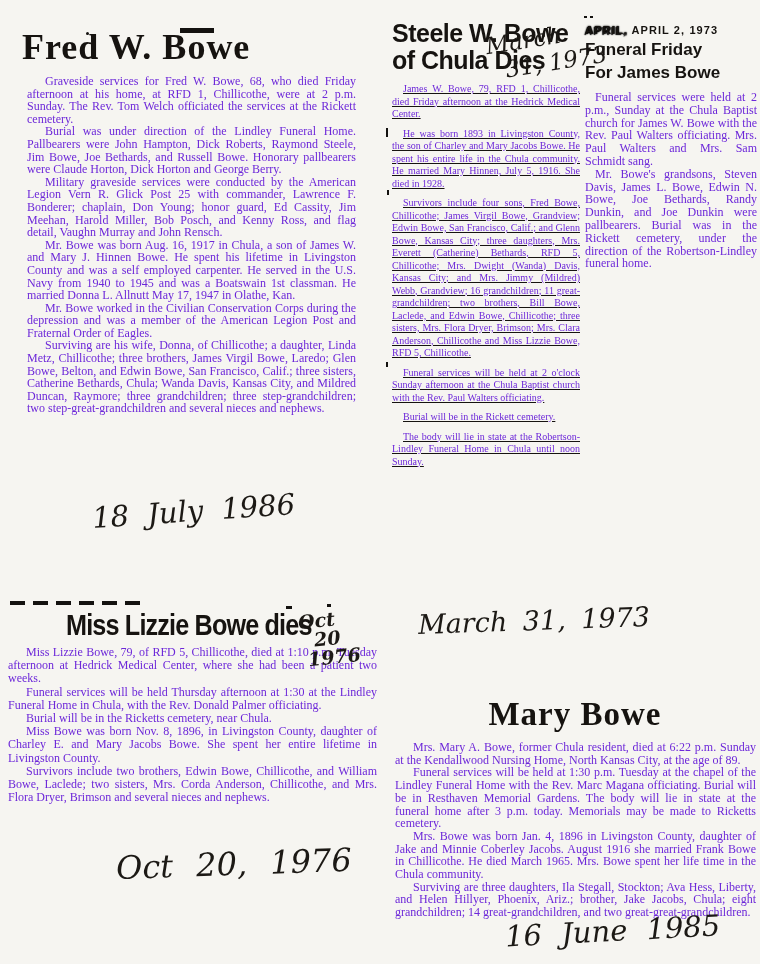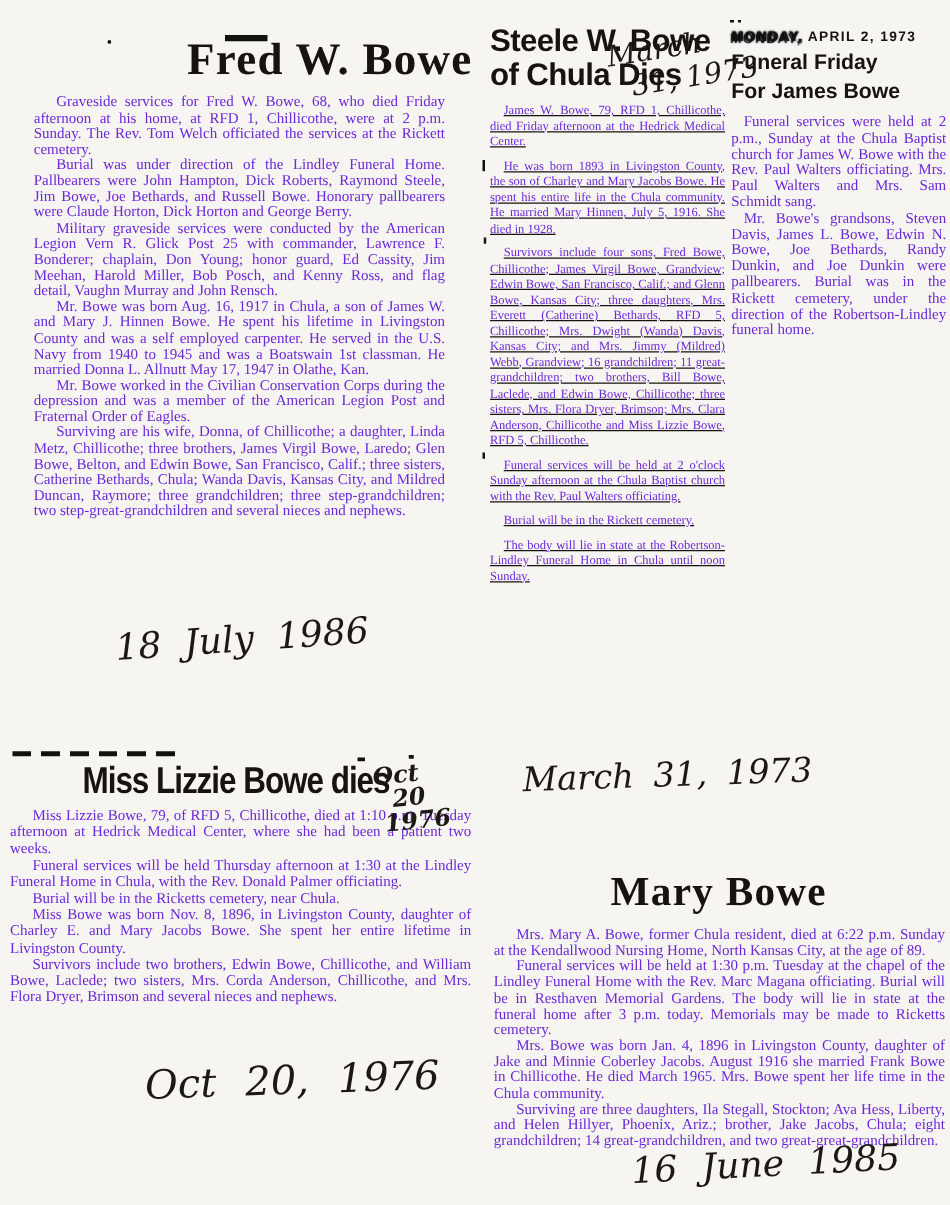--- a/index.html
+++ b/index.html
@@ -15,21 +15,21 @@
   
   .body p{
     margin:0;
     text-align:justify;
     text-indent:18px;
     color:#6d28d9;
   }
   
   .clip-fred{left:22px;top:26px;width:356px;}
   .clip-fred .headline{
-    text-align:right;
+    text-align:left;
     font-family:"Liberation Serif", serif;
     font-weight:bold;
     font-size:36px;
     letter-spacing:1px;
     margin:0 0 7px 0;
   }
   .clip-fred .body{
     margin:0 22px 0 5px;
     font-size:12px;line-height:12.6px;
   }
@@ -178,21 +178,21 @@
       <p>The body will lie in state at the Robertson-Lindley Funeral Home in Chula until noon Sunday.</p>
     </div>
   </div>
   <div class="hand hand-james-head">
     <div>March</div>
     <div class="l2">31, 1973</div>
   </div>
   <div class="hand hand-james-date">March 31, 1973</div>
 
   <div class="clip clip-funeral">
-    <div class="dateline"><span class="smudged">MONDAY,</span><span> APRIL 2, 1973</span></div>
+    <div class="dateline"><span class="smudged">APRIL,</span><span> APRIL 2, 1973</span></div>
     <div class="headline2">Funeral Friday</div>
     <div class="headline2">For James Bowe</div>
     <div class="body">
       <p>Funeral services were held at 2 p.m., Sunday at the Chula Baptist church for James W. Bowe with the Rev. Paul Walters officiating. Mrs. Paul Walters and Mrs. Sam Schmidt sang.</p>
       <p>Mr. Bowe's grandsons, Steven Davis, James L. Bowe, Edwin N. Bowe, Joe Bethards, Randy Dunkin, and Joe Dunkin were pallbearers. Burial was in the Rickett cemetery, under the direction of the Robertson-Lindley funeral home.</p>
     </div>
   </div>
 
   <div class="clip clip-lizzie">
     <div class="torn-edge"></div>

